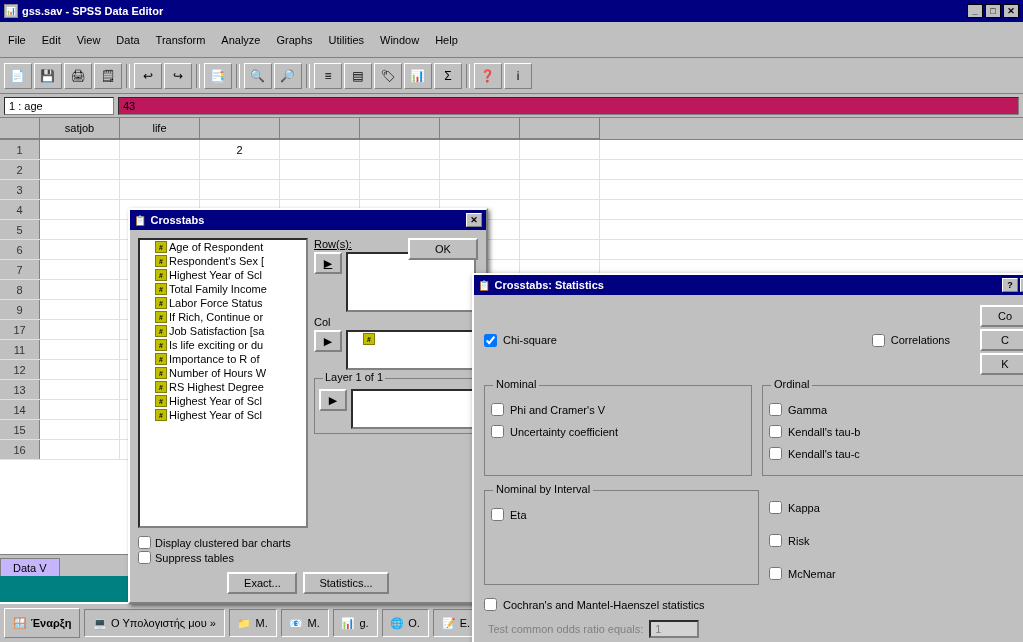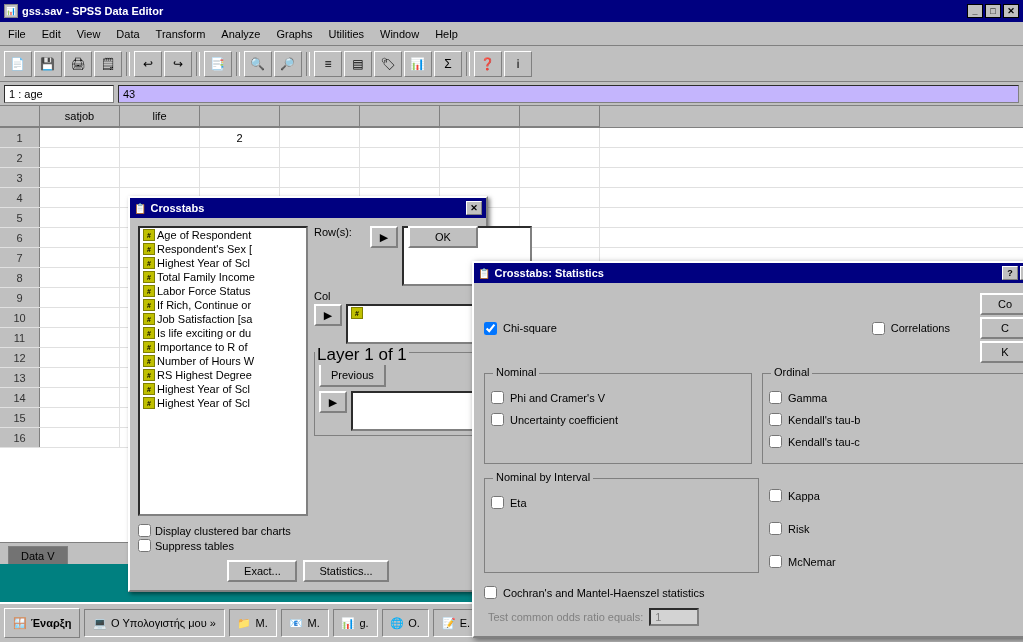--- a/index.html
+++ b/index.html
@@ -32,21 +32,21 @@
       border: 1px solid #000;
       width: 16px; height: 14px;
       display: flex; align-items: center; justify-content: center;
       font-size: 9px; cursor: pointer; color: black;
     }
     .title-icon { width: 14px; height: 14px; background: #c0c0c0; border: 1px solid #888; display: flex; align-items: center; justify-content: center; font-size: 8px; }
 
     
     .menu-bar {
       background: #c0c0c0;
-      height: 24px;
+      height: 36px;
       display: flex;
       align-items: center;
       border-bottom: 1px solid #808080;
     }
     .menu-item {
       padding: 2px 8px;
       cursor: pointer;
       font-size: 11px;
       color: black;
     }
@@ -84,21 +84,21 @@
       border: 1px inset #808080;
       background: white;
       height: 18px;
       padding: 0 4px;
       font-size: 11px;
       display: flex; align-items: center;
       margin: 0 4px;
     }
     .cell-ref-value {
       border: 1px inset #808080;
-      background: #c4b5fd;
+      background: #be185d;
       height: 18px;
       padding: 0 4px;
       font-size: 11px;
       display: flex; align-items: center;
       flex: 1;
       margin-right: 4px;
     }
 
     
     .main-area {
@@ -152,21 +152,21 @@
     .tab {
       background: #c0c0c0;
       border: 1px solid #808080;
       border-bottom: none;
       padding: 2px 12px;
       font-size: 11px;
       cursor: pointer;
       height: 18px;
       display: flex; align-items: center;
     }
-    .tab.active { background: #737373; border-color: #808080; margin-left: 8px; }
+    .tab.active { background: #c4b5fd; border-color: #808080; }
 
     
     .taskbar {
       position: absolute;
       bottom: 0;
       left: 0;
       right: 0;
       height: 40px;
       background: #c0c0c0;
       border-top: 2px solid white;
@@ -232,21 +232,21 @@
     .var-list-box {
       background: white;
       border: 2px inset #808080;
       width: 170px;
       height: 290px;
       overflow-y: auto;
       font-size: 11px;
     }
     .var-list-item {
       display: flex; align-items: flex-start; gap: 2px;
-      padding: 1px 3px;
+      padding: 1px 15px;
       white-space: nowrap; overflow: hidden;
       cursor: pointer;
     }
     .var-icon {
       width: 12px; height: 12px;
       background: #c0c000;
       border: 1px solid #808000;
       display: flex; align-items: center; justify-content: center;
       font-size: 7px; color: black; font-weight: bold;
       flex-shrink: 0;
@@ -272,24 +272,24 @@
 
     
     .layer-frame {
       border: 1px solid #808080;
       padding: 6px 4px 4px;
       position: relative;
       margin-top: 4px;
     }
     .layer-label {
       position: absolute;
-      top: -8px; left: 0;
+      top: -8px; left: 8px;
       background: #c0c0c0;
       padding: 0 2px;
-      font-size: 17px;
+      font-size: 11px;
     }
 
     
     .prev-next-btn {
       background: #c0c0c0;
       border: 2px solid; border-color: #fff #808080 #808080 #fff;
       padding: 2px 10px;
       font-size: 11px; cursor: pointer; height: 24px;
       display: flex; align-items: center;
     }
@@ -508,21 +508,21 @@
         <div class="grid-row-num">9</div>
         <div class="grid-cell"></div>
         <div class="grid-cell"></div>
         <div class="grid-cell"></div>
         <div class="grid-cell"></div>
         <div class="grid-cell"></div>
         <div class="grid-cell"></div>
         <div class="grid-cell"></div>
       </div>
     <div class="grid-row">
-        <div class="grid-row-num">10</div>
+        <div class="grid-row-num">17</div>
         <div class="grid-cell"></div>
         <div class="grid-cell"></div>
         <div class="grid-cell"></div>
         <div class="grid-cell"></div>
         <div class="grid-cell"></div>
         <div class="grid-cell"></div>
         <div class="grid-cell"></div>
       </div>
     <div class="grid-row">
         <div class="grid-row-num">11</div>
@@ -653,21 +653,21 @@
             </div>
             <div class="var-list-item">
               <div class="var-icon">#</div>
               <span>Highest Year of Scl</span>
             </div>
           </div>
         </div>
 
         <div style="display:flex;flex-direction:column;gap:4px;">
 
-          <div style="display:flex;flex-direction:row;gap:18px;">
+          <div style="display:flex;flex-direction:column;gap:2px;text-decoration:underline;">
             <span>Row(s):</span>
             <div style="display:flex;gap:4px;align-items:flex-start;">
               <div class="arrow-btn">▶</div>
               <div class="rows-box"></div>
             </div>
           </div>
 
           <div style="display:flex;flex-direction:column;gap:2px;">
             <span>Col</span>
             <div style="display:flex;gap:4px;align-items:flex-start;">
@@ -675,23 +675,20 @@
               <div class="rows-box" style="height:40px;">
                 <div class="var-list-item">
                   <div class="var-icon">#</div>
                 </div>
               </div>
             </div>
           </div>
 
           <div class="layer-frame">
             <span class="layer-label">Layer 1 of 1</span>
-            <div style="display:flex;gap:4px;margin-top:4px;">
-              <div class="prev-next-btn">Previous</div>
-            </div>
             <div style="display:flex;gap:4px;margin-top:4px;align-items:flex-start;">
               <div class="arrow-btn">▶</div>
               <div class="rows-box" style="height:40px;"></div>
             </div>
           </div>
 
           <div style="position:absolute;right:8px;top:28px;">
             <div class="dialog-btn">OK</div>
           </div>
         </div>

